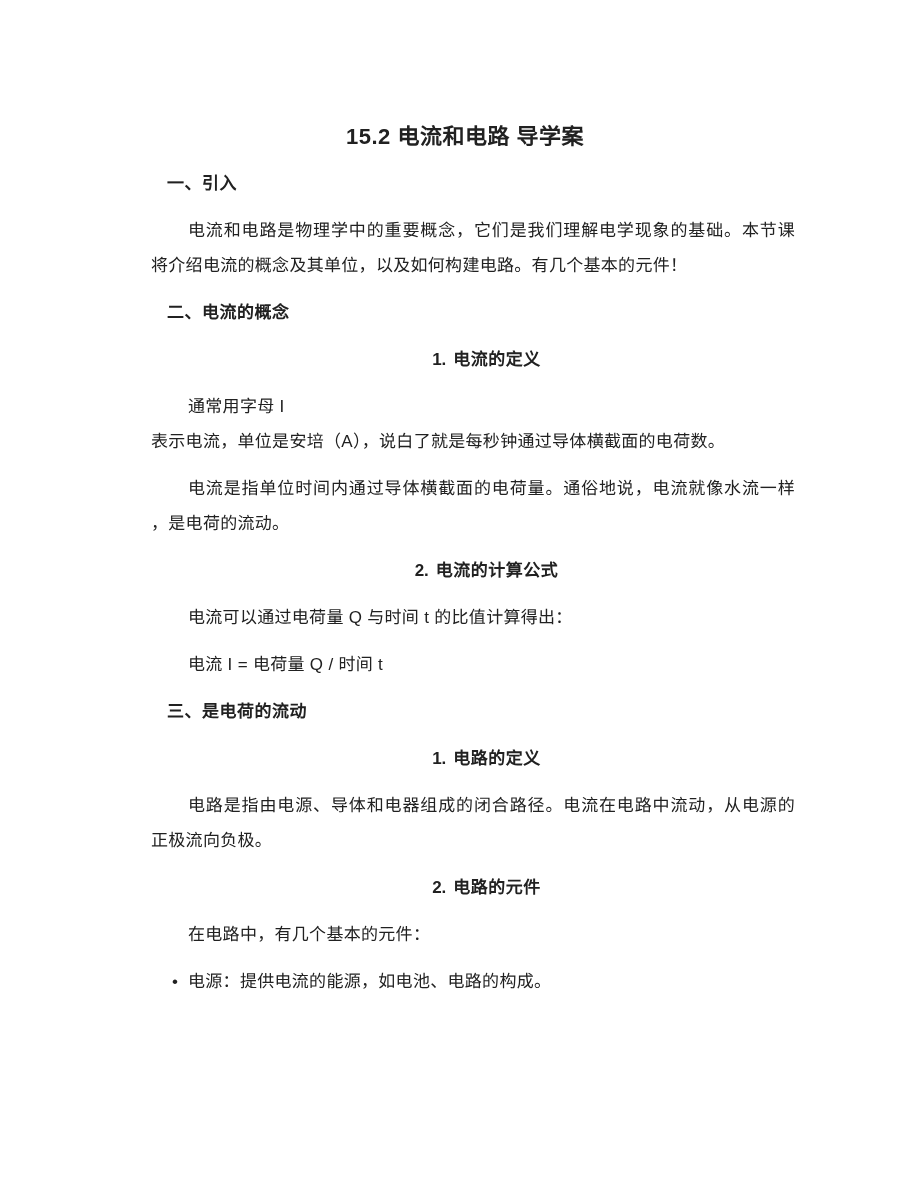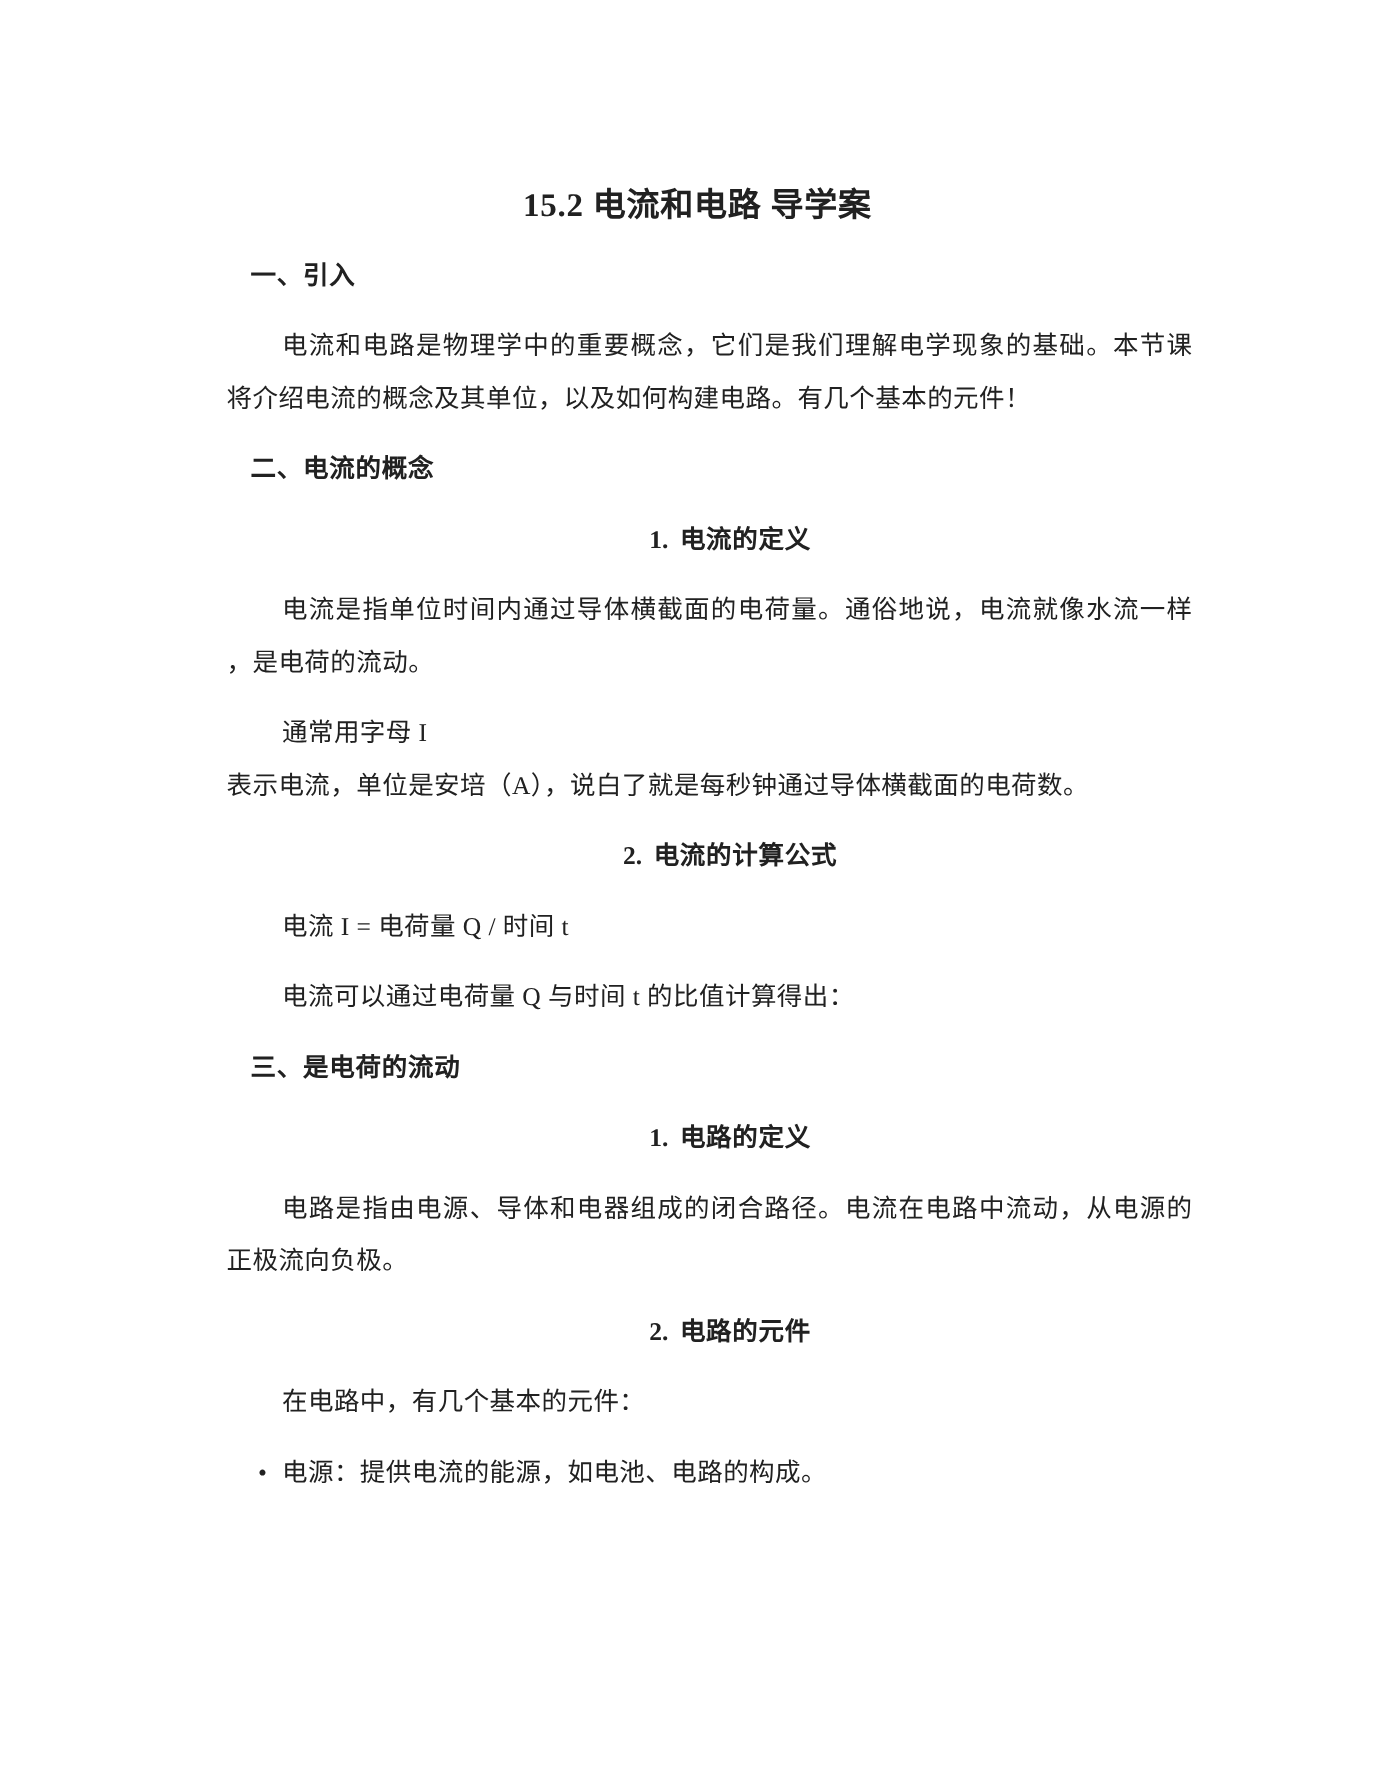--- a/index.html
+++ b/index.html
@@ -11,21 +11,21 @@
     width: 920px;
     height: 1191px;
     overflow: hidden;
   }
   .page {
     box-sizing: border-box;
     width: 920px;
     height: 1191px;
     padding: 119px 125px 0 135px;
     background: #ffffff;
-    font-family: Liberation Serif, serif;
+    font-family: Liberation Sans, sans-serif;
     font-size: 17px;
     color: #212121;
   }
   .doc-title {
     font-size: 22px;
     font-weight: bold;
     text-align: center;
     line-height: 36px;
     margin: 0 0 11px 0;
     letter-spacing: 0.5px;
@@ -90,39 +90,39 @@
     <div class="pl">将介绍电流的概念及其单位，以及如何构建电路。有几个基本的元件！</div>
   </div>
 
   <div class="h2">二、电流的概念</div>
 
   <div class="h3">
     <span class="h3-num">1.</span><span>电流的定义</span>
   </div>
 
   <div class="para">
-    <div class="pl pl-indent pl-just">电流是指单位时间内通过导体横截面的电荷量。通俗地说，电流就像水流一样</div>
-    <div class="pl">，是电荷的流动。</div>
+    <div class="pl pl-indent">通常用字母 I</div>
+    <div class="pl">表示电流，单位是安培（A），说白了就是每秒钟通过导体横截面的电荷数。</div>
   </div>
 
   <div class="para">
-    <div class="pl pl-indent">通常用字母 I</div>
-    <div class="pl">表示电流，单位是安培（A），说白了就是每秒钟通过导体横截面的电荷数。</div>
+    <div class="pl pl-indent pl-just">电流是指单位时间内通过导体横截面的电荷量。通俗地说，电流就像水流一样</div>
+    <div class="pl">，是电荷的流动。</div>
   </div>
 
   <div class="h3">
     <span class="h3-num">2.</span><span>电流的计算公式</span>
   </div>
 
   <div class="para">
-    <div class="pl pl-indent">电流 I = 电荷量 Q / 时间 t</div>
+    <div class="pl pl-indent">电流可以通过电荷量 Q 与时间 t 的比值计算得出：</div>
   </div>
 
   <div class="para">
-    <div class="pl pl-indent">电流可以通过电荷量 Q 与时间 t 的比值计算得出：</div>
+    <div class="pl pl-indent">电流 I = 电荷量 Q / 时间 t</div>
   </div>
 
 
   <div class="h2">三、是电荷的流动</div>
 
   <div class="h3">
     <span class="h3-num">1.</span><span>电路的定义</span>
   </div>
 
   <div class="para">

